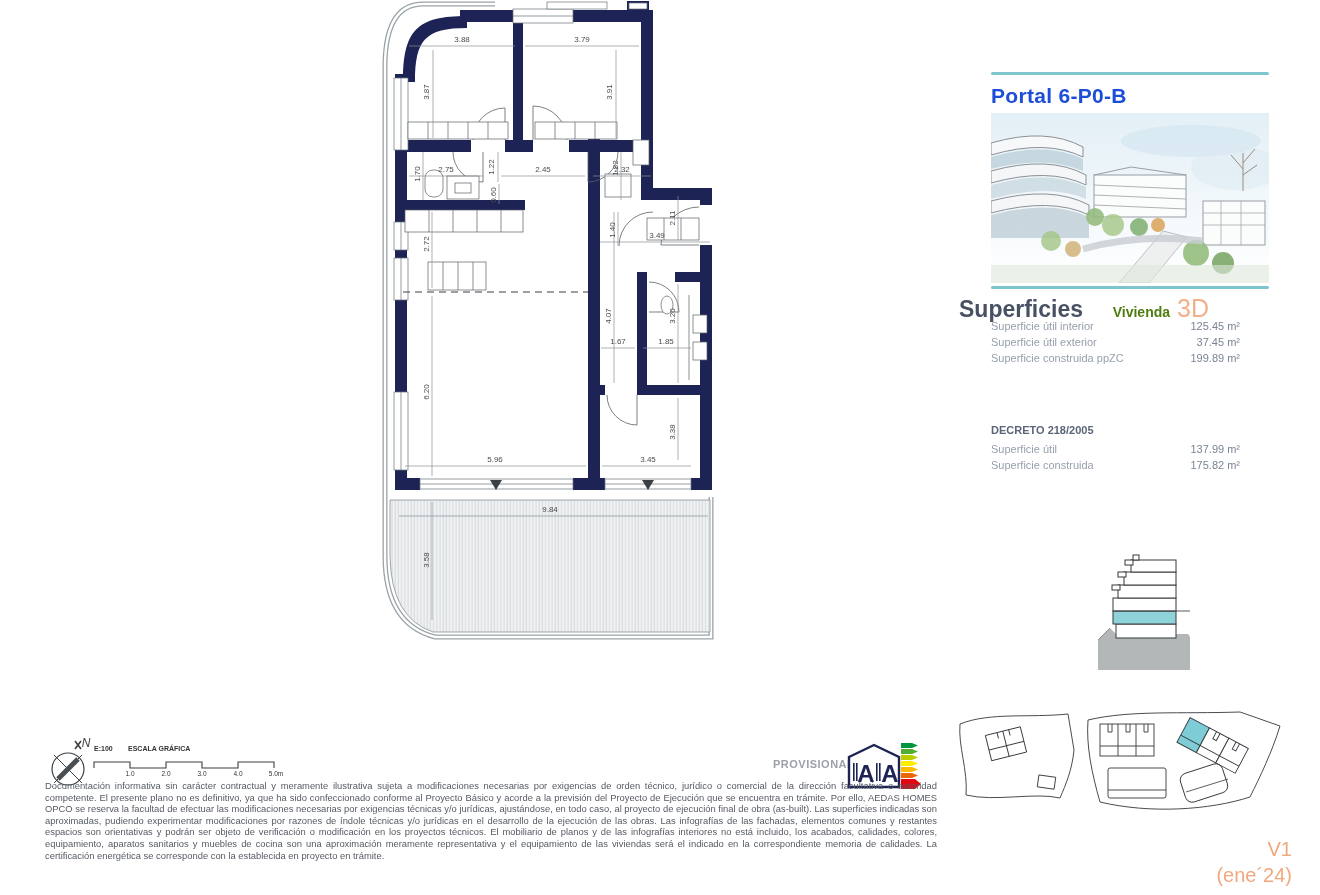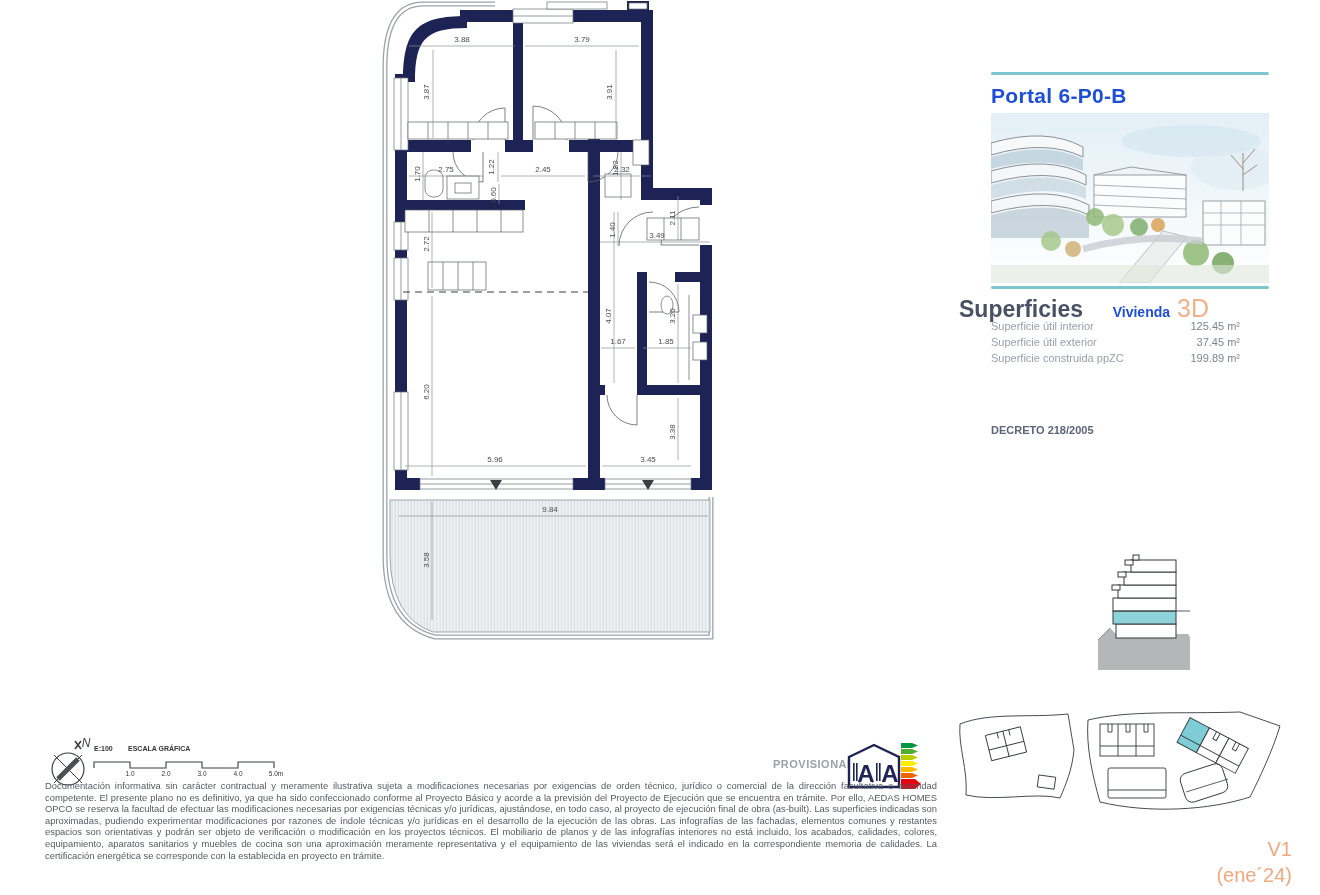--- a/index.html
+++ b/index.html
@@ -6,21 +6,21 @@
   .page{position:relative;width:1320px;height:895px;background:#fff;overflow:hidden;
         font-family:"Liberation Sans",sans-serif;color:#4a5160;}
   .abs{position:absolute;}
   
   .rule{position:absolute;height:3px;background:#7fc5ce;border-radius:2px;}
   .portal-title{position:absolute;left:991px;top:84px;font-size:21px;font-weight:bold;
                 color:#1d4ed8;letter-spacing:.3px;}
   .sup-head{position:absolute;left:959px;top:294px;width:250px;display:flex;align-items:flex-end;}
   .sup-title{font-size:23px;font-weight:bold;color:#475163;}
   .viv{margin-left:auto;display:flex;align-items:flex-end;gap:7px;}
-  .viv-label{font-size:14px;color:#1d4ed8;font-weight:bold;padding-bottom:3px;}
+  .viv-label{font-size:14px;color:#4d7c0f;font-weight:bold;padding-bottom:3px;}
   .viv-value{font-size:25px;color:#efb08a;}
   .rows{position:absolute;left:991px;width:249px;}
   .row{display:flex;font-size:11px;line-height:16px;}
   .row .lbl{color:#97a0ad;}
   .row .val{margin-left:auto;color:#7a8494;}
   .decreto{position:absolute;left:991px;top:424px;font-size:11px;font-weight:bold;color:#5c6577;text-align:right;}
   .version{position:absolute;right:28px;top:836px;text-align:right;color:#f0a87f;
            font-size:20px;line-height:26px;}
   
   .disclaimer{position:absolute;left:45px;top:780px;width:892px;font-size:9.4px;
@@ -303,20 +303,30 @@
       <span class="val">37.45 m²</span>
     </div>
     <div class="row">
       <span class="lbl">Superficie construida ppZC</span>
       <span class="val">199.89 m²</span>
     </div>
   </div>
 
   <div class="decreto">DECRETO 218/2005</div>
 
+  <div class="rows" style="top:441px;">
+    <div class="row">
+      <span class="lbl">Superficie útil</span>
+      <span class="val">137.99 m²</span>
+    </div>
+    <div class="row">
+      <span class="lbl">Superficie construida</span>
+      <span class="val">175.82 m²</span>
+    </div>
+  </div>
 
   <svg class="abs" style="left:1098px;top:552px;" width="92" height="118" viewBox="0 0 92 118">
     <polygon points="0,88 12,76 18,82 90,82 92,85 92,118 0,118" fill="#b4b7b8"></polygon>
     <g fill="#ffffff" stroke="#35393d" stroke-width="1">
       <rect x="18" y="72" width="60" height="14"></rect>
       <rect x="15" y="59" width="63" height="13" fill="#8fd3da"></rect>
       <rect x="15" y="46" width="63" height="13"></rect>
       <rect x="20" y="33" width="58" height="13"></rect>
       <rect x="14" y="33" width="8" height="5"></rect>
       <rect x="26" y="20" width="52" height="13"></rect>

